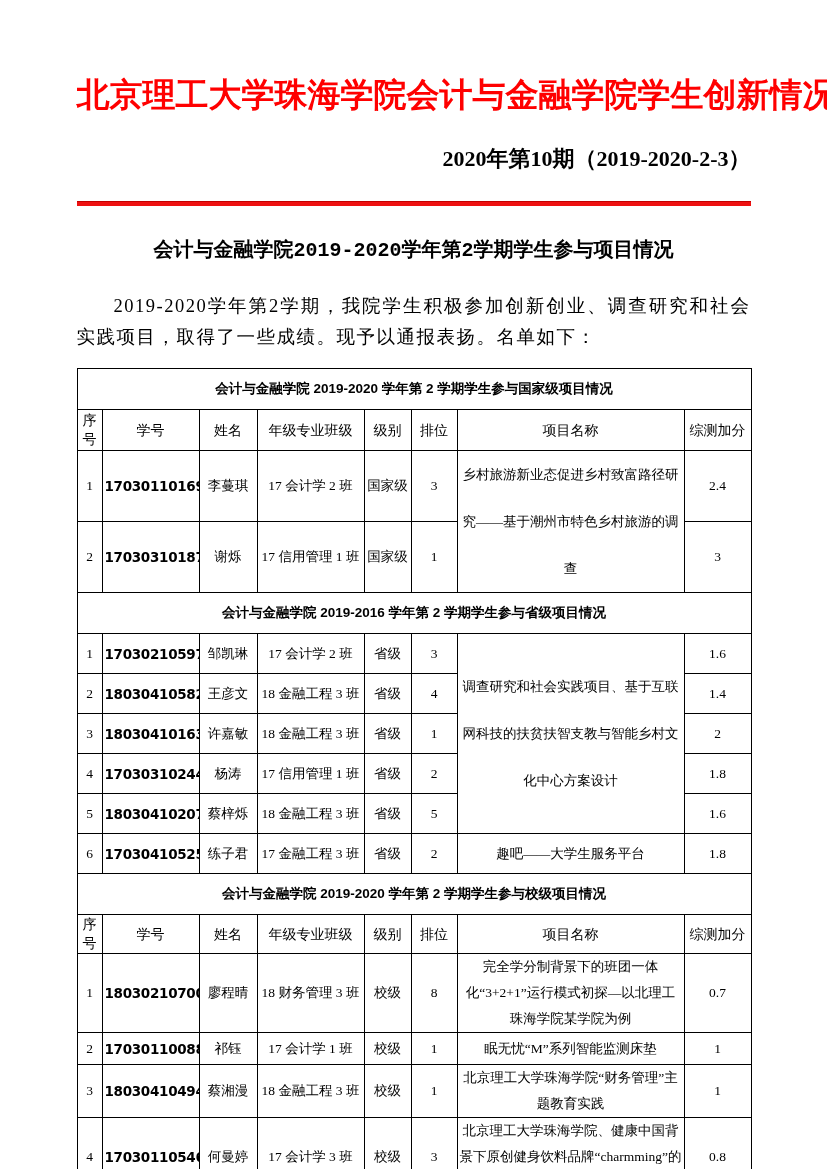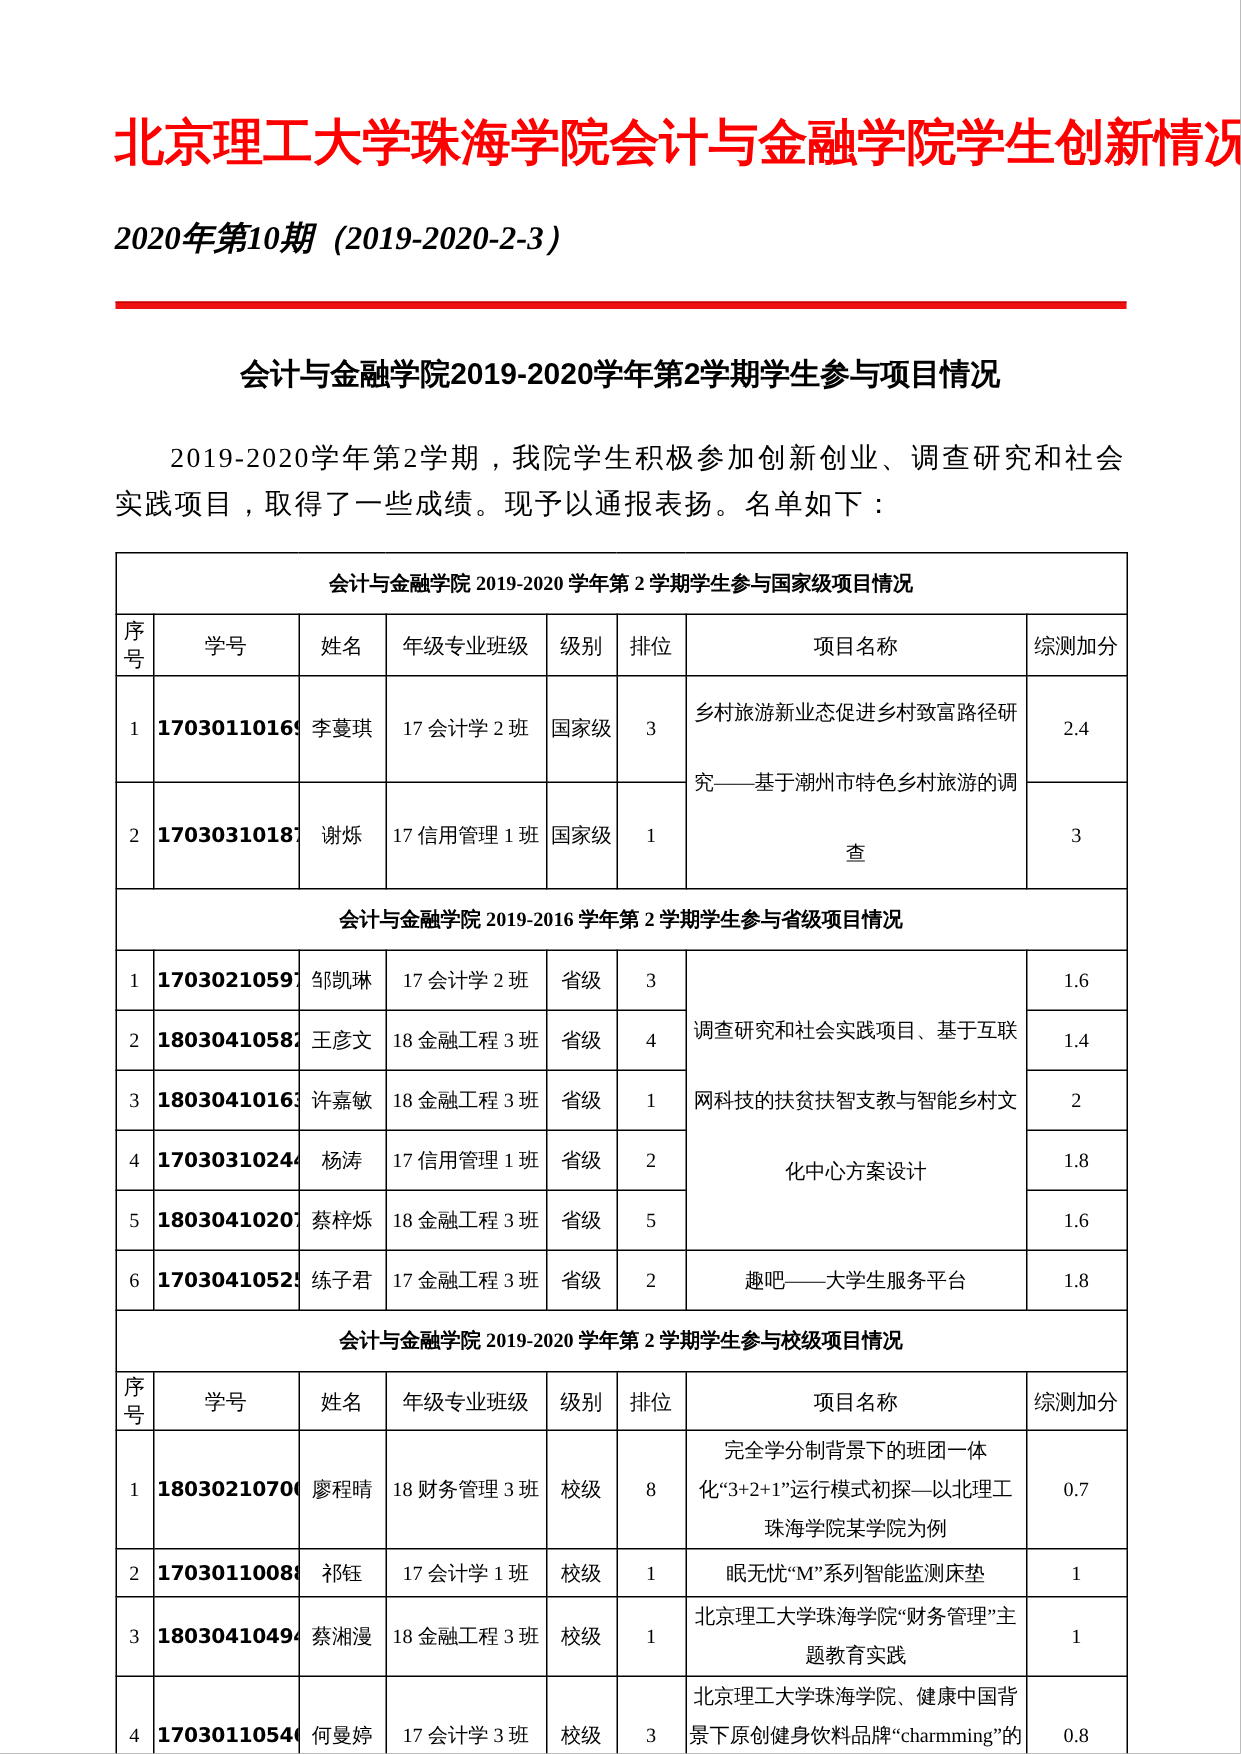--- a/index.html
+++ b/index.html
@@ -21,32 +21,31 @@
     text-align:center;
     color:#ff0000;
     letter-spacing:0px;
     margin:0;
     white-space:nowrap;
   }
   .issue-line{
     font-family:"Liberation Serif", serif;
     font-weight:bold;
     font-size:22px;
-    text-align:left;
+    text-align:right;
     margin-top:26px;
-    font-style:italic;
   }
   .red-rule{
     height:4px;
     background:#ee1111;
     border-top:1px solid #c40000;
     margin-top:27px;
   }
   .section-heading{
-    font-family:Liberation Sans, sans-serif;
+    font-family:Liberation Mono, monospace;
     font-weight:bold;
     font-size:20px;
     text-align:center;
     margin:30px 0 0 0;
   }
   .intro{
     font-size:18.5px;
     line-height:31px;
     letter-spacing:1.5px;
     text-align:justify;
@@ -61,21 +60,21 @@
   }
   table.projects td{
     border:1px solid #000;
     text-align:center;
     vertical-align:middle;
     padding:0 2px;
     font-size:13.5px;
     overflow:hidden;
   }
   td.sec-title{
-    font-family:Liberation Serif, serif;
+    font-family:Liberation Sans, sans-serif;
     font-weight:bold;
     font-size:16.5px;
     height:40px;
   }
   tr.head td{
     font-family:"Liberation Sans", sans-serif;
     font-size:14px;
     line-height:19px;
     height:40px;
   }

